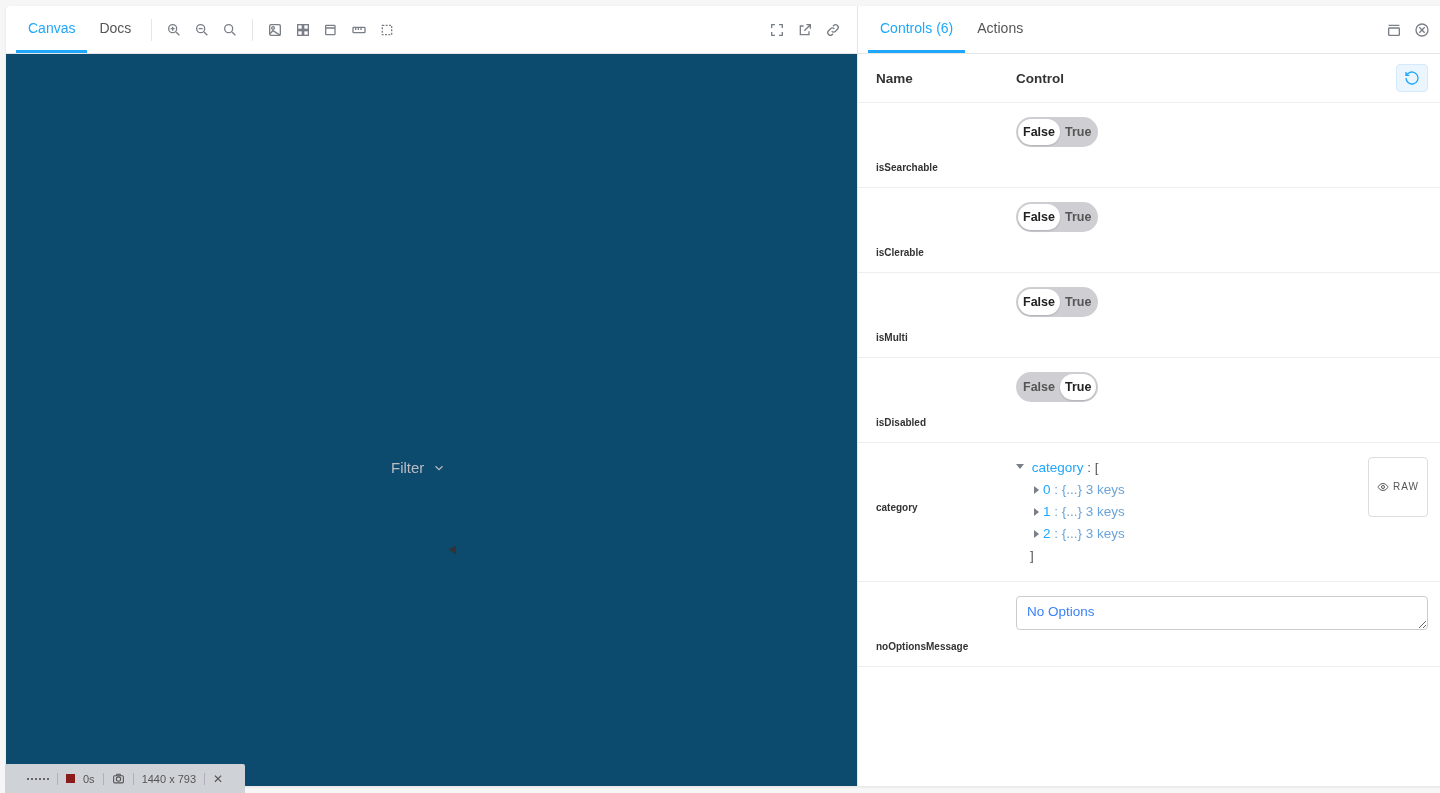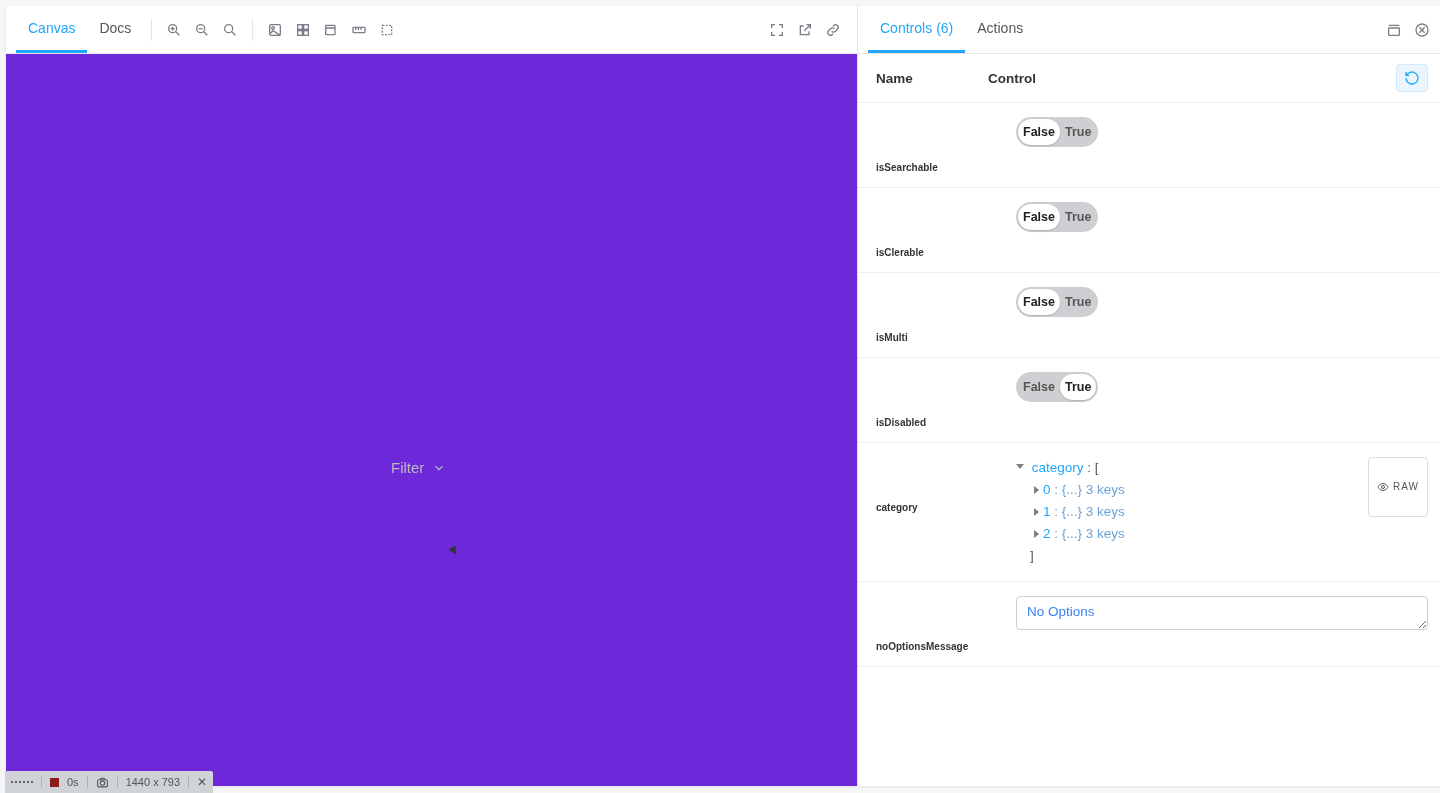--- a/index.html
+++ b/index.html
@@ -57,21 +57,21 @@
 .icon-btn {
   width: 28px; height: 28px;
   display: flex; align-items: center; justify-content: center;
   color: #7a7f87; cursor: pointer; border-radius: 4px;
 }
 .icon-btn svg { width: 16px; height: 16px; }
 .grow { flex: 1; }
 .canvas-body {
   flex: 1;
   position: relative;
-  background: #6d28d9;
+  background: #0c4a6e;
 }
 .filter-pill {
   position: absolute;
   left: 385px; top: 405px;
   color: #b9bcc1;
   font-size: 15px;
   display: flex; align-items: center; gap: 8px;
   user-select: none;
 }
 .filter-pill svg { width: 14px; height: 14px; }
@@ -90,21 +90,21 @@
 .right .tabs .tab .count { margin-left: 4px; }
 .controls-header {
   display: flex;
   align-items: center;
   padding: 10px 18px;
   font-weight: 700;
   font-size: 13.5px;
   color: #333;
   border-bottom: 1px solid #eee;
 }
-.col-name { width: 112px; }
+.col-name { width: 140px; }
 .col-ctrl { flex: 1; }
 .refresh-btn {
   width: 32px; height: 28px;
   border: 1px solid #d4e9fb;
   background: #eaf5fe;
   border-radius: 4px;
   display: flex; align-items: center; justify-content: center;
   color: #1ea7fd;
   cursor: pointer;
 }
@@ -179,25 +179,25 @@
   padding: 7px 10px;
   font-family: inherit;
   font-size: 13.5px;
   color: #3b82f6;
   resize: both;
 }
 
 .recbar {
   position: absolute;
   left: 5px; bottom: 0;
-  height: 22px;
+  height: 29px;
   background: #cfd2d7;
   display: flex; align-items: center;
   font-size: 11px; color: #555;
-  padding: 0 6px; gap: 8px;
+  padding: 0 22px; gap: 8px;
   border-radius: 2px 2px 0 0;
 }
 .recbar .dots { display: flex; gap: 2px; }
 .recbar .dots i { width: 2px; height: 2px; background: #666; display: block; }
 .recbar .rsep { width: 1px; height: 12px; background: #aeb2b8; }
 .recbar .rec { width: 9px; height: 9px; background: #8a1c1c; }
 .recbar svg { width: 13px; height: 13px; }
 .recbar .x { font-size: 12px; color: #555; cursor: pointer; }
 </style>
 </head>

